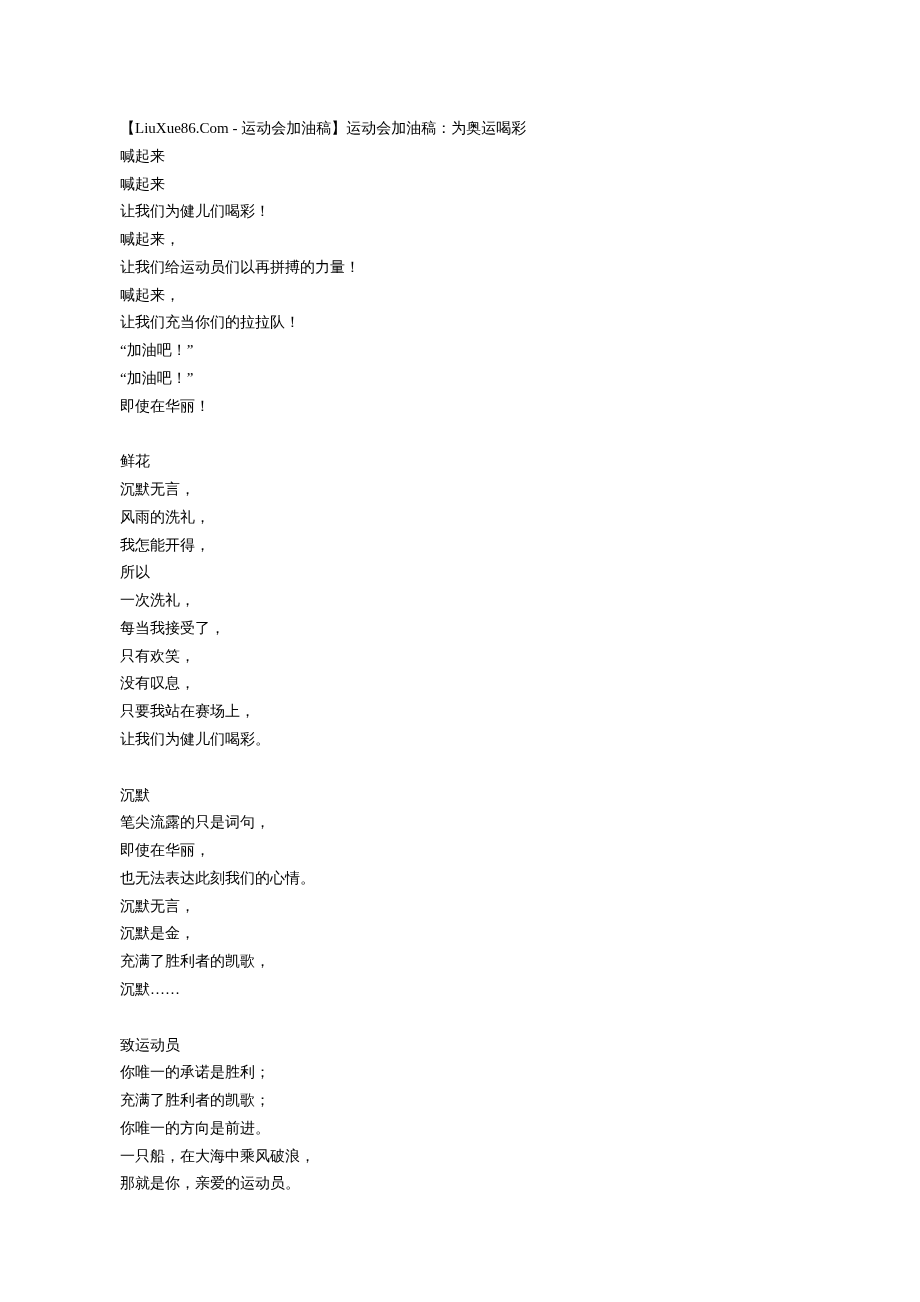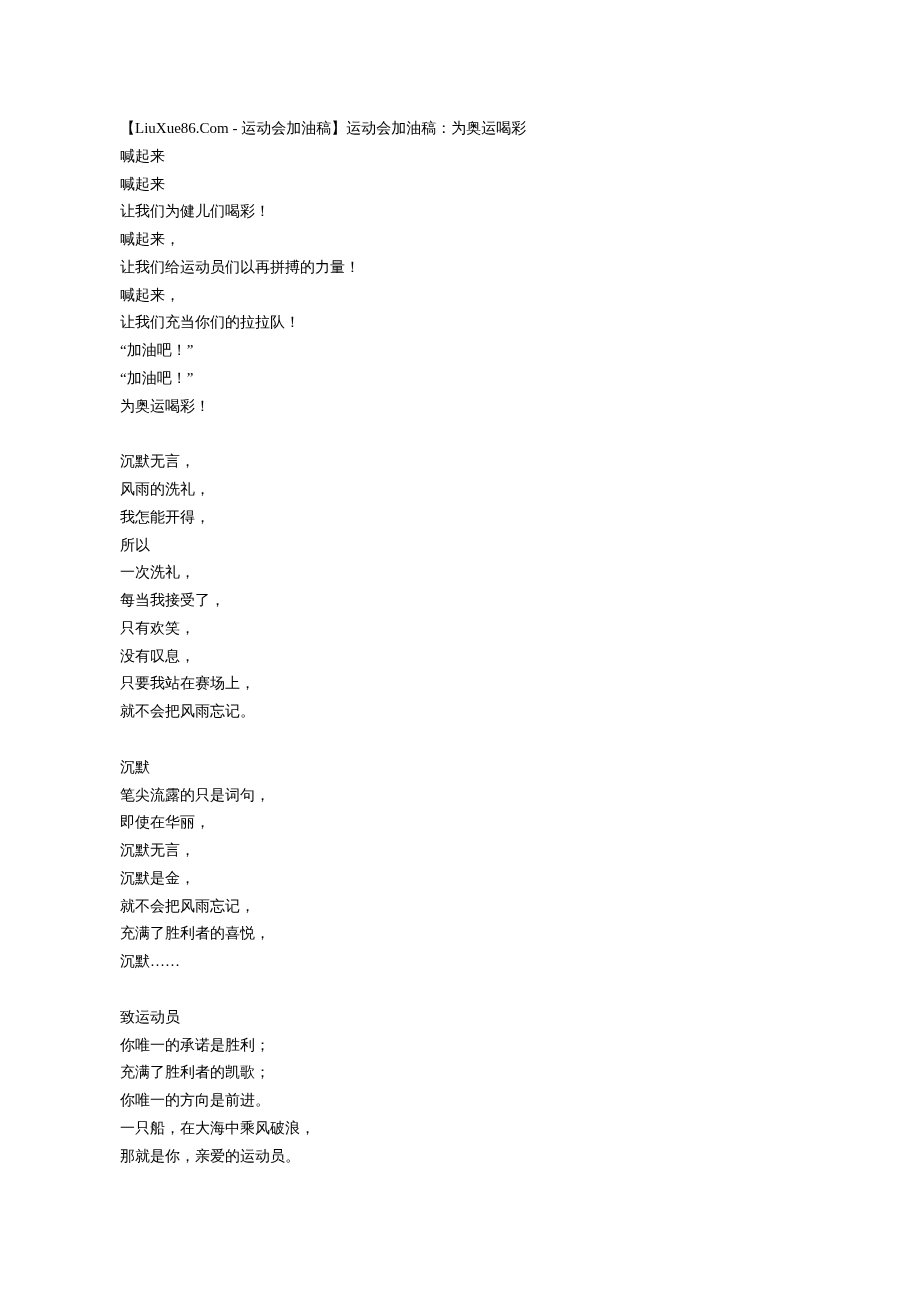--- a/index.html
+++ b/index.html
@@ -36,45 +36,46 @@
     <div>
       <div class="line">喊起来</div>
       <div class="line">喊起来</div>
       <div class="line">让我们为健儿们喝彩！</div>
       <div class="line">喊起来，</div>
       <div class="line">让我们给运动员们以再拼搏的力量！</div>
       <div class="line">喊起来，</div>
       <div class="line">让我们充当你们的拉拉队！</div>
       <div class="line">“加油吧！”</div>
       <div class="line">“加油吧！”</div>
-      <div class="line">为奥运喝彩！</div>
+      <div class="line">即使在华丽！</div>
     </div>
   </div>
 
   <div class="block">
+    <div class="line">鲜花</div>
     <div class="line">沉默无言，</div>
     <div class="line">风雨的洗礼，</div>
     <div class="line">我怎能开得，</div>
     <div class="line">所以</div>
     <div class="line">一次洗礼，</div>
     <div class="line">每当我接受了，</div>
     <div class="line">只有欢笑，</div>
     <div class="line">没有叹息，</div>
     <div class="line">只要我站在赛场上，</div>
-    <div class="line">就不会把风雨忘记。</div>
+    <div class="line">让我们为健儿们喝彩。</div>
   </div>
 
   <div class="block">
     <div class="line">沉默</div>
     <div class="line">笔尖流露的只是词句，</div>
     <div class="line">即使在华丽，</div>
+    <div class="line">也无法表达此刻我们的心情。</div>
     <div class="line">沉默无言，</div>
     <div class="line">沉默是金，</div>
-    <div class="line">就不会把风雨忘记，</div>
-    <div class="line">充满了胜利者的喜悦，</div>
+    <div class="line">充满了胜利者的凯歌，</div>
     <div class="line">沉默……</div>
   </div>
 
   <div class="block">
     <div class="line">致运动员</div>
     <div class="line">你唯一的承诺是胜利；</div>
     <div class="line">充满了胜利者的凯歌；</div>
     <div class="line">你唯一的方向是前进。</div>
     <div class="line">一只船，在大海中乘风破浪，</div>
     <div class="line">那就是你，亲爱的运动员。</div>

